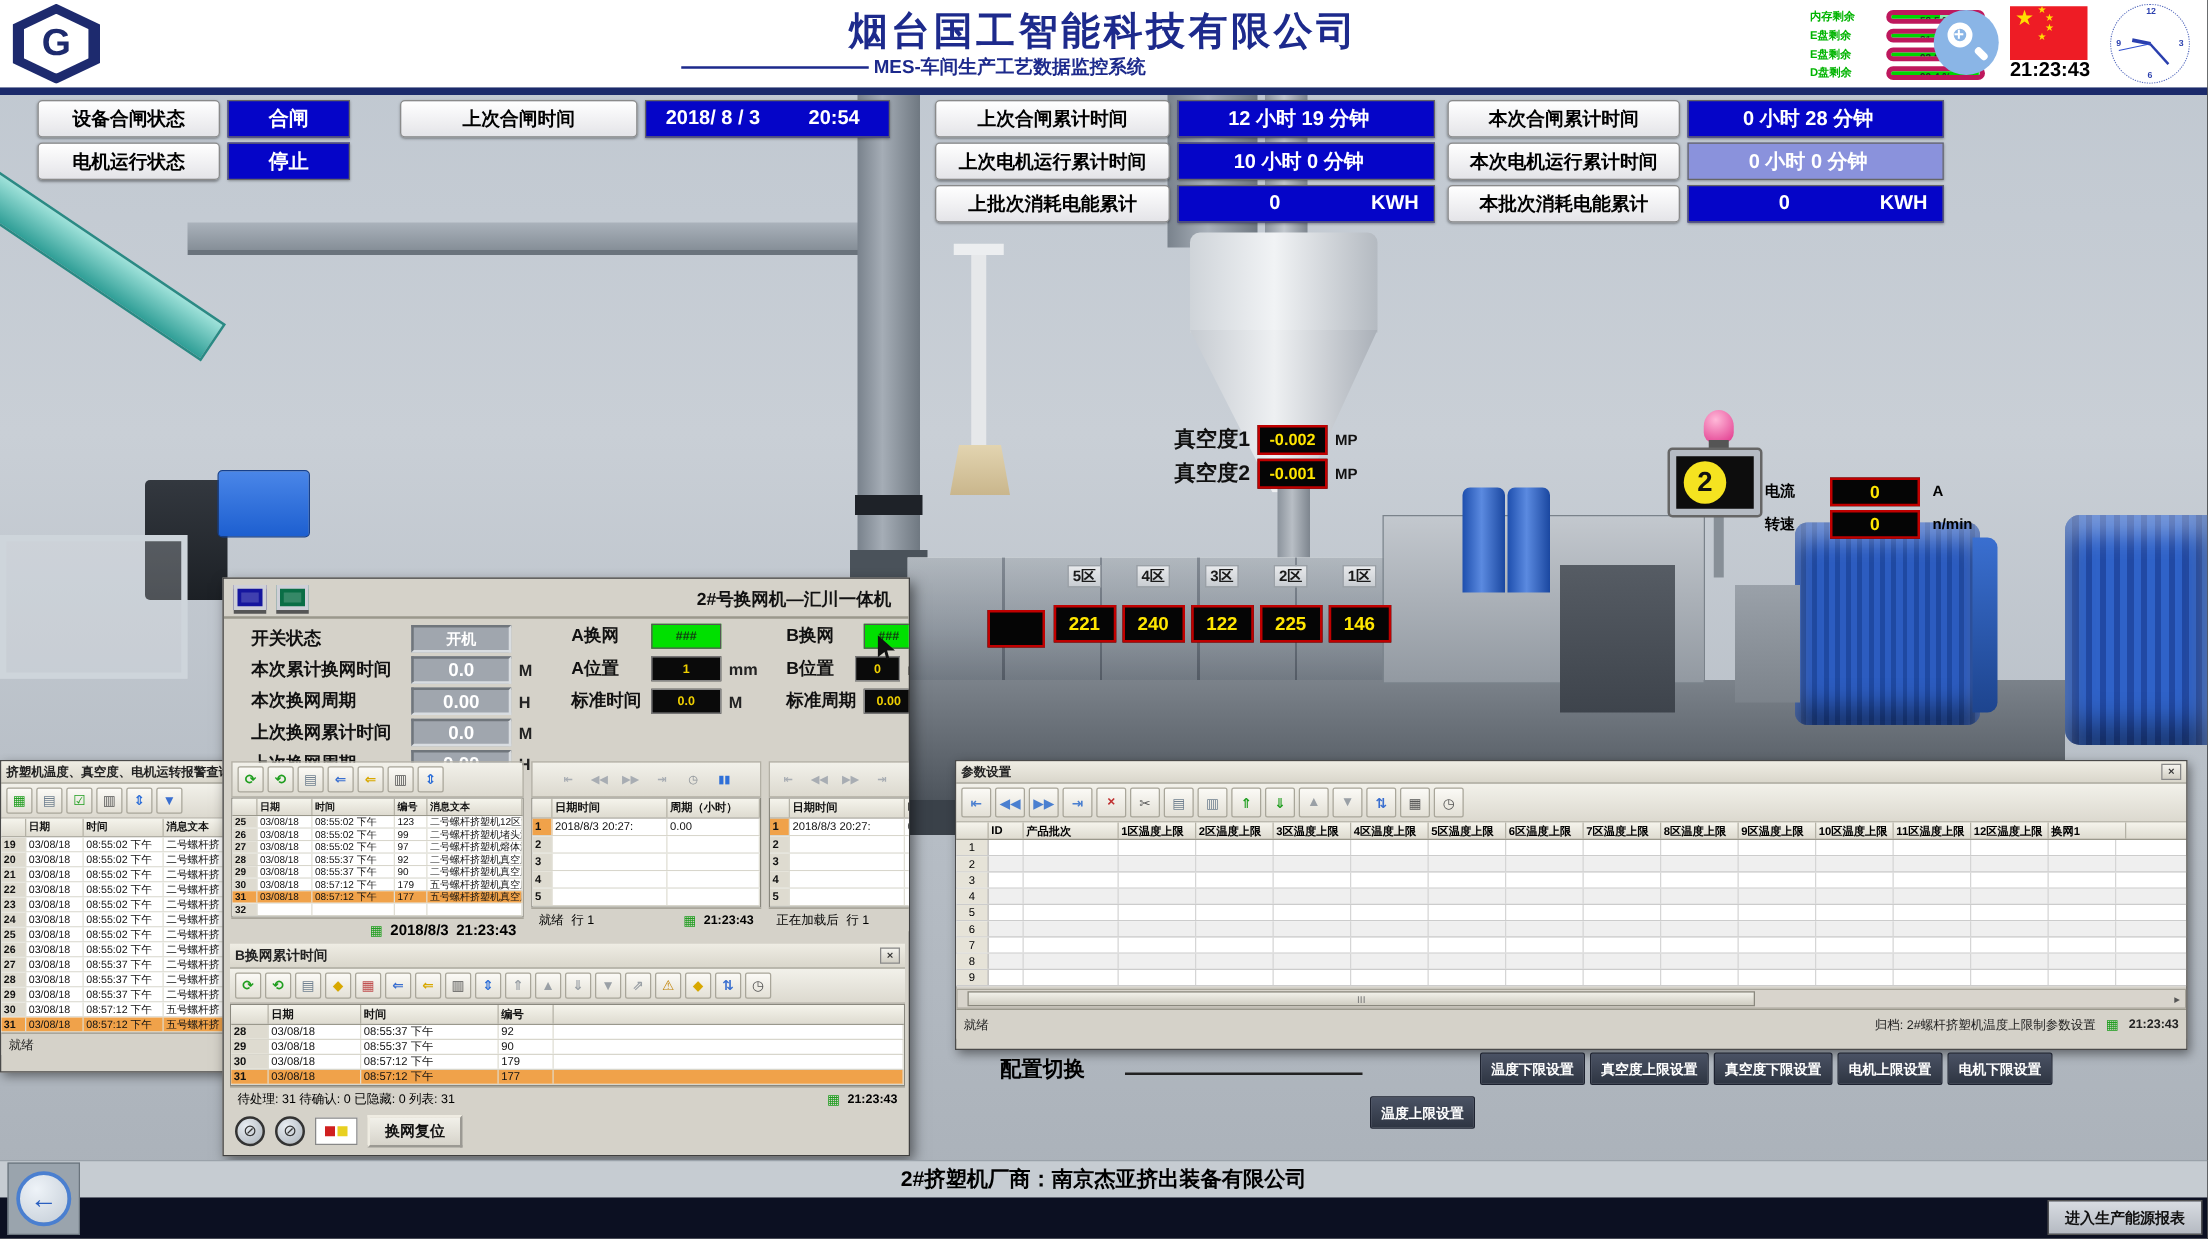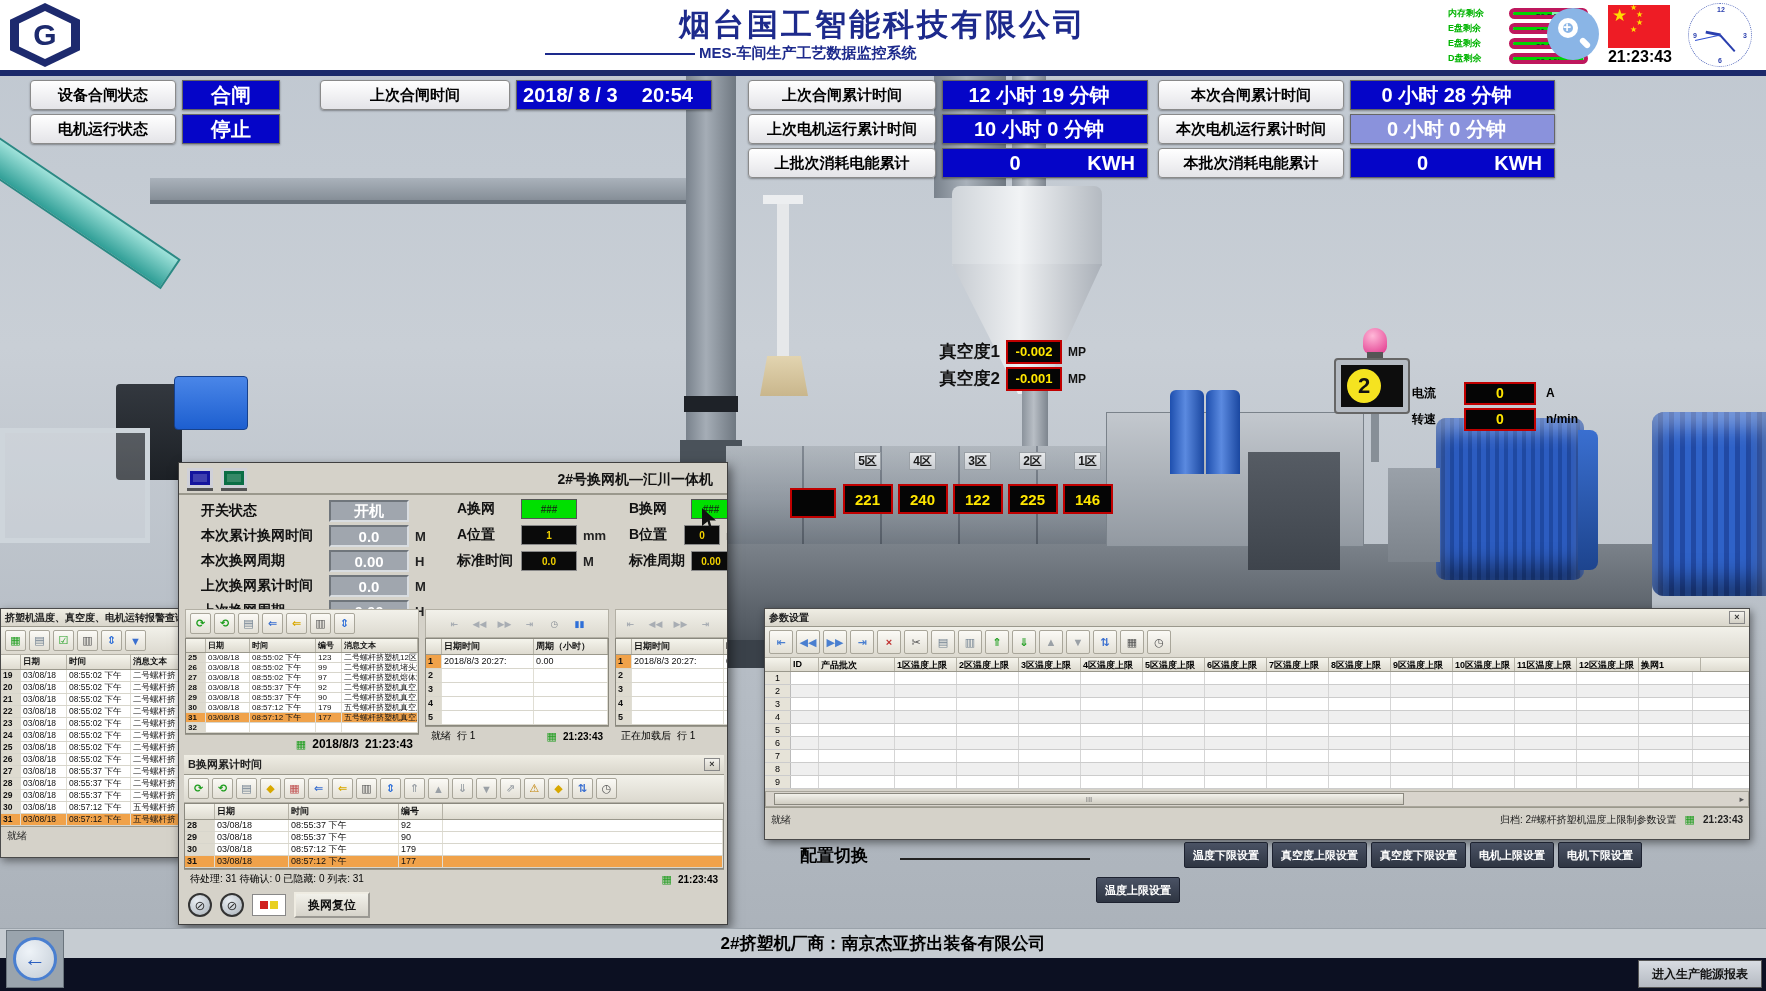--- a/index.html
+++ b/index.html
@@ -35,21 +35,21 @@
   .clock b{position:absolute;font-size:7px;color:#2a3fae;font-weight:bold;}
   .clock .n12{left:28px;top:2px;}.clock .n3{right:4px;top:28px;}.clock .n6{left:29px;bottom:2px;}.clock .n9{left:4px;top:28px;}
   .hand{position:absolute;left:50%;bottom:50%;transform-origin:50% 100%;background:#2a3fae;}
   .hand.h{width:3px;height:15px;margin-left:-1px;transform:rotate(281deg);}
   .hand.m{width:2px;height:22px;margin-left:-1px;transform:rotate(138deg);}
   .hand.s{width:1px;height:26px;background:#3050d0;transform:rotate(258deg);}
   
   .kcol{display:flex;flex-direction:column;gap:4px;}
   .krow{display:flex;gap:6px;height:30px;}
   .klabel{background:linear-gradient(180deg,#ffffff,#e4e4e8);border:1px solid #8a8a8a;border-radius:4px;display:flex;align-items:center;justify-content:center;font-size:15px;font-weight:bold;color:#000;box-shadow:0 1px 2px rgba(0,0,0,.35);}
-  .kval{background:#0505c8;border:1px solid #666;color:#fff;font-size:20px;font-weight:bold;display:flex;align-items:center;justify-content:flex-end;box-shadow:0 1px 2px rgba(0,0,0,.35);}
+  .kval{background:#0505c8;border:1px solid #666;color:#fff;font-size:16px;font-weight:bold;display:flex;align-items:center;justify-content:flex-end;box-shadow:0 1px 2px rgba(0,0,0,.35);}
   .kval.muted{background:#8a92dc;}
   .kval .v{flex:1;text-align:center;}
   .kval .u{padding-right:12px;}
   .kval .d{width:55%;text-align:center;}
   .kval .t{flex:1;text-align:center;}
   .states .klabel{width:146px;} .states .kval{width:98px;}
   .lasts .klabel{width:190px;} .lasts .kval{width:196px;}
   .prevs .klabel{width:188px;} .prevs .kval{width:206px;}
   .curs  .klabel{width:186px;} .curs  .kval{width:205px;}
   
@@ -1265,21 +1265,21 @@
 <style>
   
   [data-name="popup-left-fields"] .pf-left{left:22px;width:250px;}
   [data-name="popup-left-fields"] .pf-left .lab{width:128px;}
   [data-name="popup-left-fields"] .pf-left .val{width:80px;height:22px;font-size:15px;}
   [data-name="popup-left-fields"] .pf-left:nth-of-type(1){top:36px;}
   [data-name="popup-left-fields"] .pf-left:nth-of-type(2){top:61px;}
   [data-name="popup-left-fields"] .pf-left:nth-of-type(3){top:86px;}
   [data-name="popup-left-fields"] .pf-left:nth-of-type(4){top:111px;}
   [data-name="popup-left-fields"] .pf-left:nth-of-type(5){top:136px;}
-  [data-name="popup-left-fields"] .pf-left:nth-of-type(1) .val{font-size:15px;}
+  [data-name="popup-left-fields"] .pf-left:nth-of-type(1) .val{font-size:12px;}
   [data-name="popup-a-fields"] .pf-a{left:278px;width:170px;}
   [data-name="popup-a-fields"] .pf-a .lab{width:64px;}
   [data-name="popup-a-fields"] .pf-a .abox{width:56px;height:20px;}
   [data-name="popup-a-fields"] .pf-a:nth-of-type(1){top:34px;}
   [data-name="popup-a-fields"] .pf-a:nth-of-type(2){top:60px;}
   [data-name="popup-a-fields"] .pf-a:nth-of-type(3){top:86px;}
   [data-name="popup-b-fields"] .pf-b{left:450px;width:120px;}
   [data-name="popup-b-fields"] .pf-b .lab{width:62px;}
   [data-name="popup-b-fields"] .pf-b .abox{width:40px;height:20px;}
   [data-name="popup-b-fields"] .pf-b:nth-of-type(1){top:34px;}

